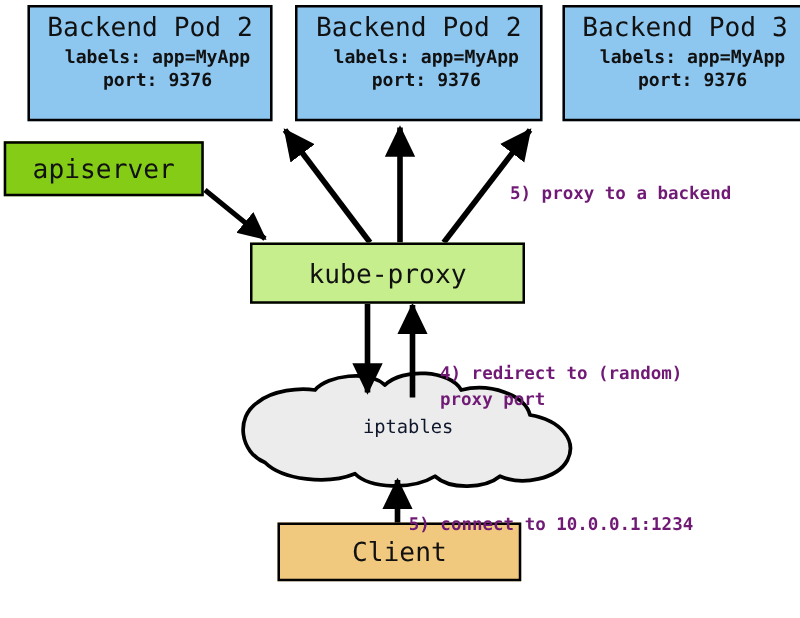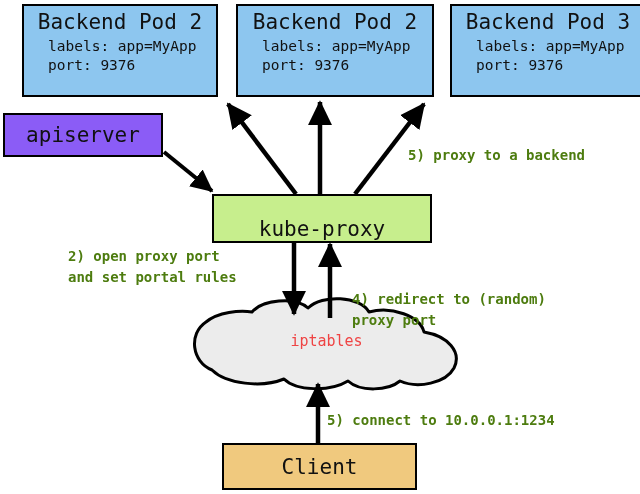--- a/index.html
+++ b/index.html
@@ -46,65 +46,66 @@
     background: #8dc6ef;
     padding: 3px 0 0 0;
   }
   .pod .box-title {
     display: block;
     text-align: center;
     margin: 1px 0 3px 0;
   }
   .pod .box-line {
     display: block;
-    text-align: left;
-    padding-left: 24px;
+    text-align: center;
+    padding-left: 12px;
     line-height: 19px;
+    font-weight: bold;
   }
   #pod-1 { left: 22px;  top: 4px; width: 196px; height: 93px; }
   #pod-2 { left: 236px; top: 4px; width: 198px; height: 93px; }
   #pod-3 { left: 450px; top: 4px; width: 196px; height: 93px; }
 
   
   #apiserver {
     left: 3px; top: 113px; width: 160px; height: 44px;
-    background: #8b5cf6;
+    background: #84cc16;
     display: flex; align-items: center; justify-content: center;
   }
   
   #kube-proxy {
-    left: 212px; top: 194px; width: 220px; height: 49px;
+    left: 200px; top: 194px; width: 220px; height: 49px;
     background: #c7ee8d;
-    display: flex; align-items: flex-end; justify-content: center;
+    display: flex; align-items: center; justify-content: center;
   }
   
   #client {
-    left: 222px; top: 443px; width: 195px; height: 47px;
+    left: 222px; top: 418px; width: 195px; height: 47px;
     background: #f0c97e;
     display: flex; align-items: center; justify-content: center;
   }
 
   
   #iptables-label {
     position: absolute;
     left: 193px; top: 332px; width: 267px;
     text-align: center;
     font-family: "DejaVu Sans Mono", monospace;
     font-size: 15px;
-    color: #ef4444;
+    color: #0f172a;
     z-index: 3;
   }
 
   
   .step {
     position: absolute;
     font-family: "DejaVu Sans Mono", monospace;
     font-weight: bold;
     font-size: 14px;
-    color: #4d7c0f;
+    color: #701a75;
     line-height: 21px;
     white-space: pre;
     z-index: 4;
   }
   #step-1 { left: 14px;  top: 175px; }
   #step-2 { left: 68px;  top: 246px; }
   #step-3 { left: 327px; top: 410px; }
   #step-4 { left: 352px; top: 249px; margin-top: 40px; }
   #step-5 { left: 408px; top: 145px; }
 </style>
@@ -174,20 +175,18 @@
   <div class="box" id="kube-proxy">
     <span class="box-title">kube-proxy</span>
   </div>
 
   <div id="iptables-label">iptables</div>
 
   <div class="box" id="client">
     <span class="box-title">Client</span>
   </div>
 
-  <div class="step" id="step-2">2) open proxy port
-and set portal rules</div>
   <div class="step" id="step-3">5) connect to 10.0.0.1:1234</div>
   <div class="step" id="step-4">4) redirect to (random)
 proxy port</div>
   <div class="step" id="step-5">5) proxy to a backend</div>
 
 </div>
 
 </body></html>

